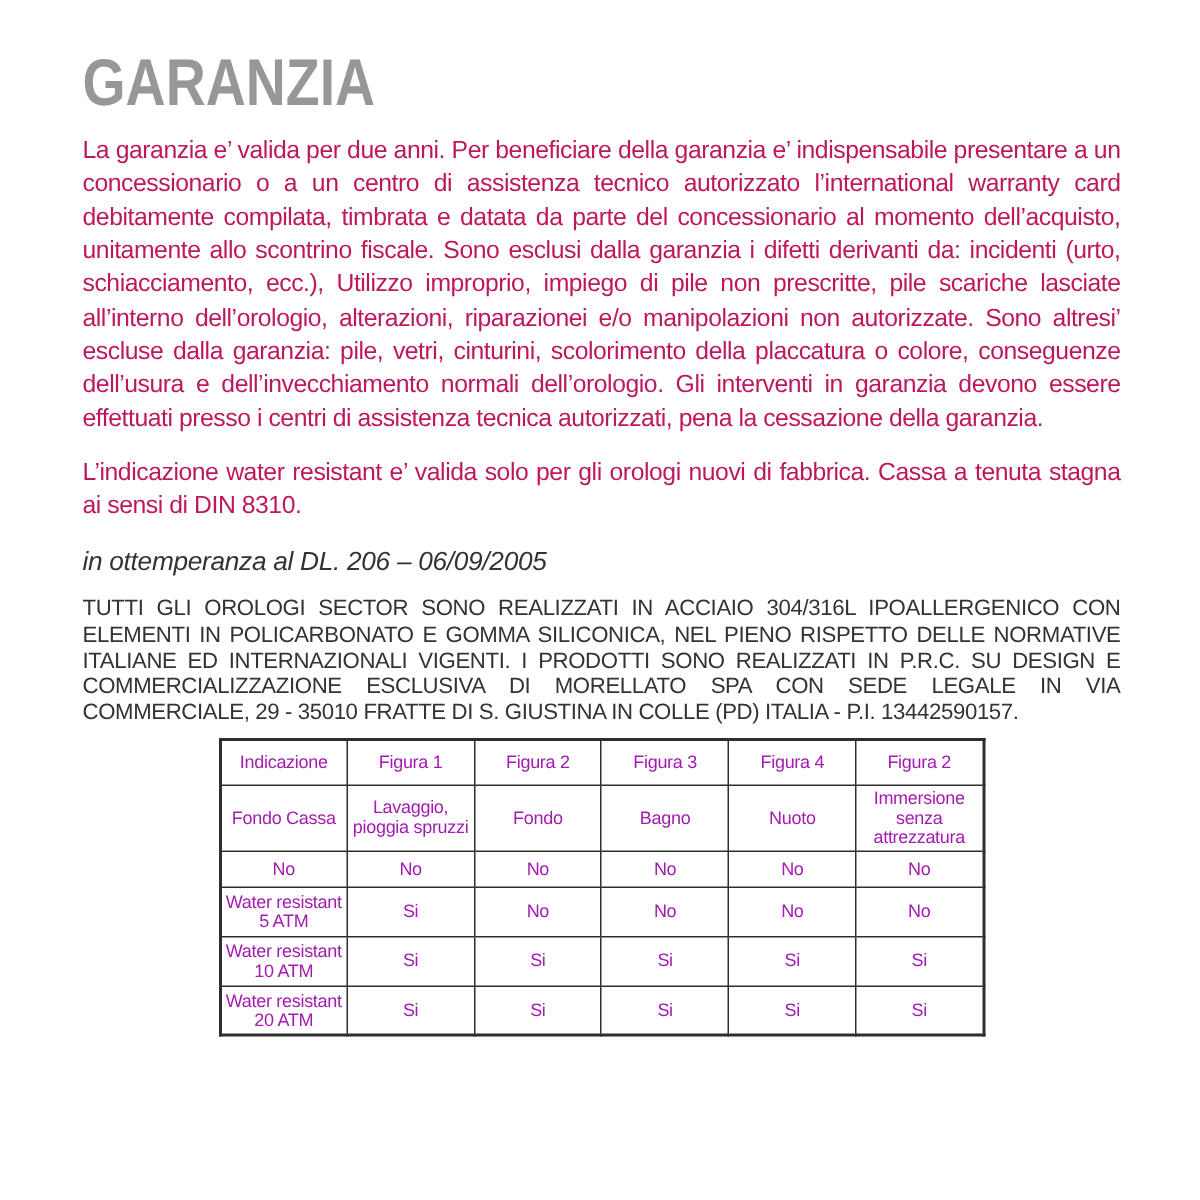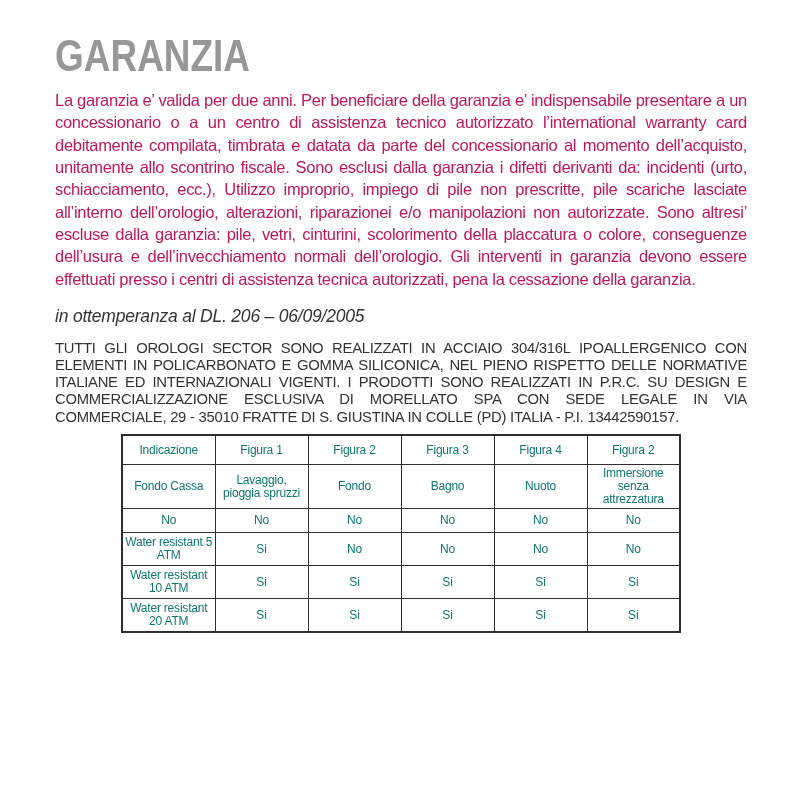--- a/index.html
+++ b/index.html
@@ -53,24 +53,24 @@
     margin: 0 0 8px 0;
     text-align: justify;
     font-size: 14.8px;
     line-height: 17.2px;
     letter-spacing: -0.25px;
     color: #333333;
   }
   table.wr-table {
     border-collapse: collapse;
     table-layout: fixed;
-    width: 560px;
+    width: 511px;
     margin: 0 auto;
     border: 2.5px solid #2e2e2e;
-    color: #0f766e;
+    color: #a21caf;
   }
   table.wr-table td {
     border: 1.6px solid #2e2e2e;
     text-align: center;
     vertical-align: middle;
     font-size: 12px;
     line-height: 13px;
     padding: 2px 2px;
     letter-spacing: -0.2px;
     overflow: hidden;
@@ -87,20 +87,21 @@
 </style>
 </head>
 <body>
 
 <div class="page">
 
   <h1 class="title">GARANZIA</h1>
 
   <p class="body-par">La garanzia e’ valida per due anni. Per beneficiare della garanzia e’ indispensabile presentare a un concessionario o a un centro di assistenza tecnico autorizzato l’international warranty card debitamente compilata, timbrata e datata da parte del concessionario al momento dell’acquisto, unitamente allo scontrino fiscale. Sono esclusi dalla garanzia i difetti derivanti da: incidenti (urto, schiacciamento, ecc.), Utilizzo improprio, impiego di pile non prescritte, pile scariche lasciate all’interno dell’orologio, alterazioni, riparazionei e/o manipolazioni non autorizzate. Sono altresi’ escluse dalla garanzia: pile, vetri, cinturini, scolorimento della placcatura o colore, conseguenze dell’usura e dell’invecchiamento normali dell’orologio. Gli interventi in garanzia devono essere effettuati presso i centri di assistenza tecnica autorizzati, pena la cessazione della garanzia.</p>
 
+  <p class="body-par p2">L’indicazione water resistant e’ valida solo per gli orologi nuovi di fabbrica. Cassa a tenuta stagna ai sensi  di DIN 8310.</p>
 
   <p class="compliance">in ottemperanza al DL. 206 – 06/09/2005</p>
 
   <p class="legal">TUTTI GLI OROLOGI SECTOR SONO REALIZZATI IN ACCIAIO 304/316L IPOALLERGENICO CON ELEMENTI IN POLICARBONATO E GOMMA SILICONICA, NEL PIENO RISPETTO DELLE NORMATIVE ITALIANE ED INTERNAZIONALI VIGENTI. I PRODOTTI SONO REALIZZATI IN P.R.C. SU DESIGN E COMMERCIALIZZAZIONE ESCLUSIVA DI MORELLATO SPA CON SEDE LEGALE IN VIA COMMERCIALE, 29 - 35010 FRATTE DI S. GIUSTINA IN COLLE (PD) ITALIA - P.I. 13442590157.</p>
 
   <table class="wr-table">
     <tbody>
       <tr class="r-head">
         <td>Indicazione</td>
         <td>Figura 1</td>

